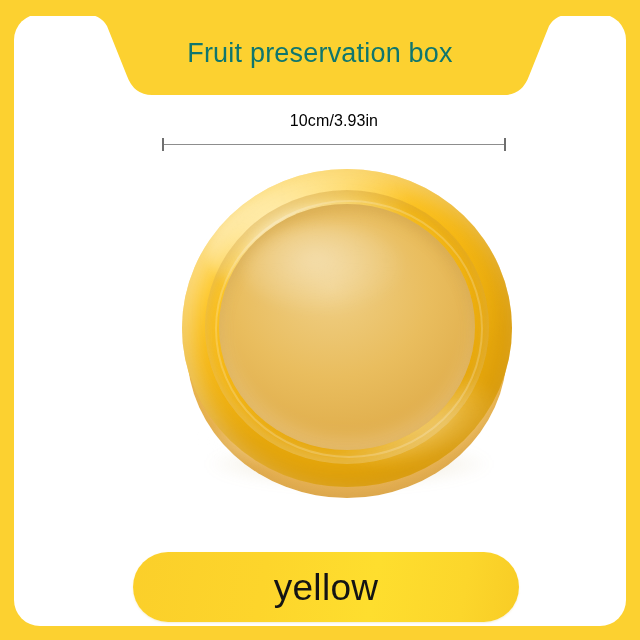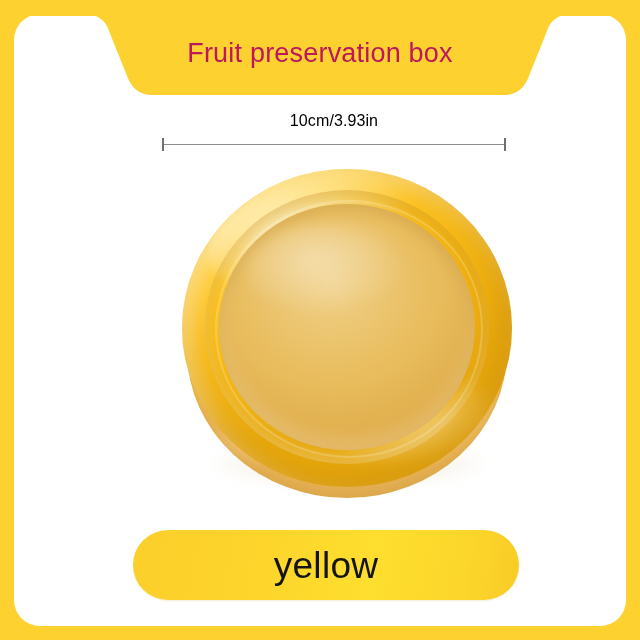--- a/index.html
+++ b/index.html
@@ -48,21 +48,21 @@
     left: 0;
     top: 0;
     width: 640px;
     height: 97px;
     display: flex;
     align-items: center;
     justify-content: center;
     padding-top: 10px;
     box-sizing: border-box;
     font-size: 27px;
-    color: #be185d;
+    color: #0f766e;
     letter-spacing: 0.2px;
     white-space: nowrap;
   }
 
   
   .dimension {
     position: absolute;
     left: 162px;
     top: 112px;
     width: 344px;
@@ -266,21 +266,21 @@
     width: 264px;
     height: 254px;
     border-radius: 50%;
     border: 2px solid rgba(255,255,255,0.20);
   }
 
   
   .color-pill {
     position: absolute;
     left: 133px;
-    top: 530px;
+    top: 552px;
     width: 386px;
     height: 70px;
     border-radius: 35px;
     background: linear-gradient(100deg,
                 #fbcf2a 0%,
                 #fdd52b 34%,
                 #fede2e 62%,
                 #fcd62b 85%,
                 #f8cc25 100%);
     display: flex;

